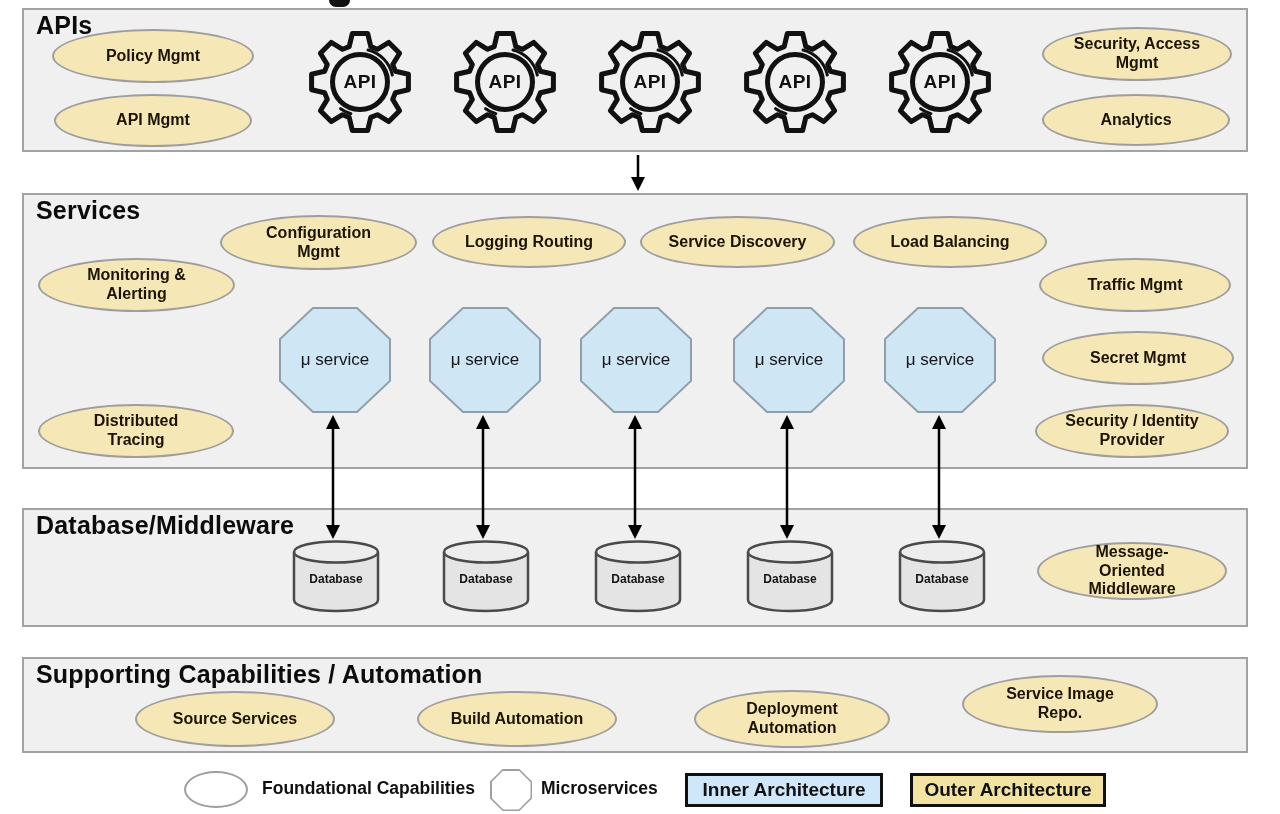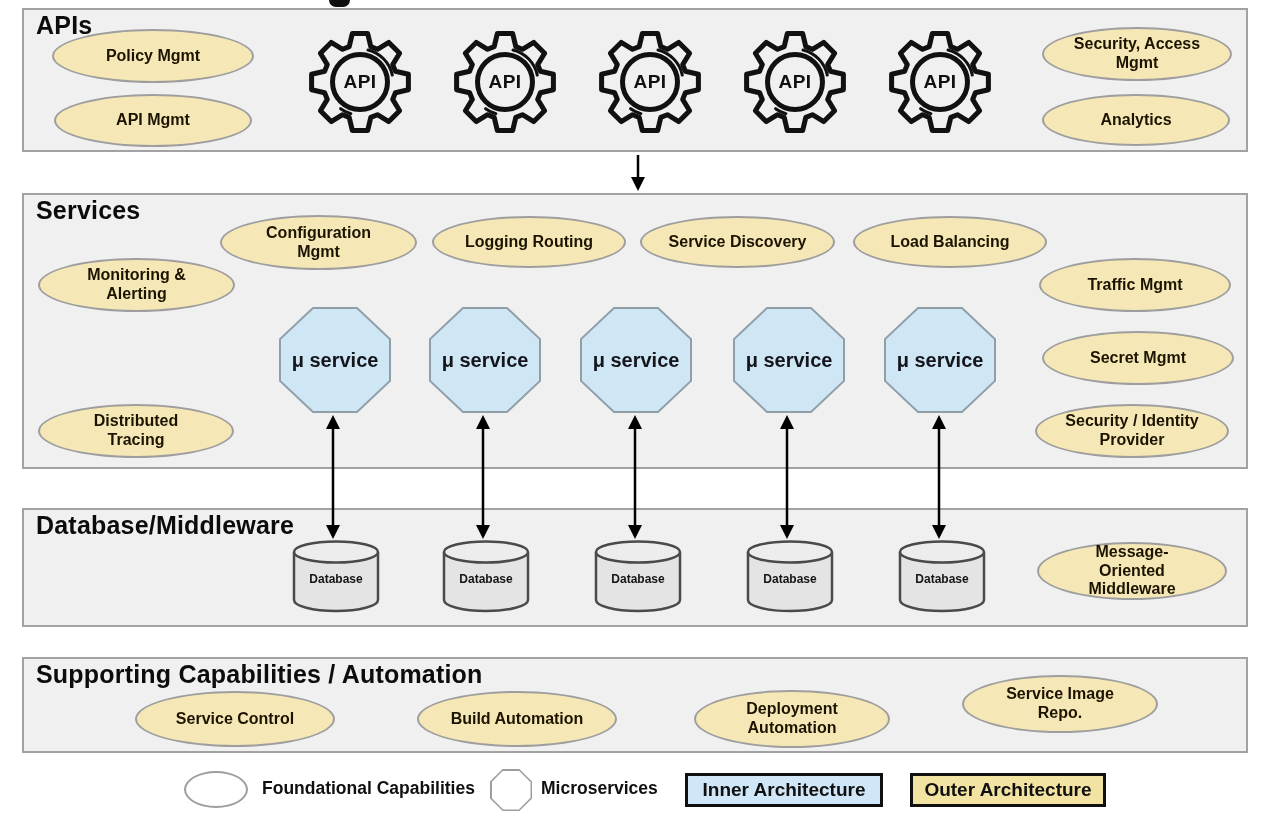--- a/index.html
+++ b/index.html
@@ -40,21 +40,21 @@
   }
   .octagon{position:absolute;width:112px;height:106px;top:112px;}
   .oct-border,.oct-fill{
     position:absolute;
     clip-path:polygon(30% 0,70% 0,100% 30%,100% 70%,70% 100%,30% 100%,0 70%,0 30%);
   }
   .oct-border{inset:0;background:var(--ms-border,#8f9ea8);}
   .oct-fill{inset:2px;background:var(--ms-fill,#cfe6f4);}
   .oct-label{
     position:absolute;inset:0;display:flex;align-items:center;justify-content:center;
-    font-weight:bold;font-size:20px;color:#15151c;
+    font-weight:normal;font-size:17px;color:#15151c;
   }
   .db{position:absolute;width:92px;height:78px;top:28px;}
   .db svg{position:absolute;inset:0;}
   .db-label{
     position:absolute;left:0;right:0;top:34px;text-align:center;
     font-weight:bold;font-size:12px;color:#141414;
   }
   .legend-item-label{
     position:absolute;font-weight:bold;font-size:17.5px;color:#101010;white-space:nowrap;
   }
@@ -216,21 +216,21 @@
           <ellipse cx="46" cy="14" rx="42" ry="10.5" fill="#ededed" stroke="#4a4a4a" stroke-width="2.5"></ellipse>
         </svg>
         <div class="db-label">Database</div>
       </div>
 
     <div class="cap" style="left:1013px;top:32px;width:190px;height:58px">Message-Oriented Middleware</div>
   </div>
 
   <div class="layer" style="top:657px;height:96px">
     <div class="layer-title">Supporting Capabilities / Automation</div>
-    <div class="cap" style="left:111px;top:32px;width:200px;height:56px">Service Control</div>
+    <div class="cap" style="left:111px;top:32px;width:200px;height:56px">Source Services</div>
     <div class="cap" style="left:393px;top:32px;width:200px;height:56px">Build Automation</div>
     <div class="cap" style="left:670px;top:31px;width:196px;height:58px">Deployment Automation</div>
     <div class="cap" style="left:938px;top:16px;width:196px;height:58px">Service Image Repo.</div>
   </div>
 
   <div class="legend-ellipse"></div>
   <div class="legend-item-label" style="left:262px;top:778px">Foundational Capabilities</div>
 
   <div class="legend-octagon">
       <div class="oct-border"></div>

